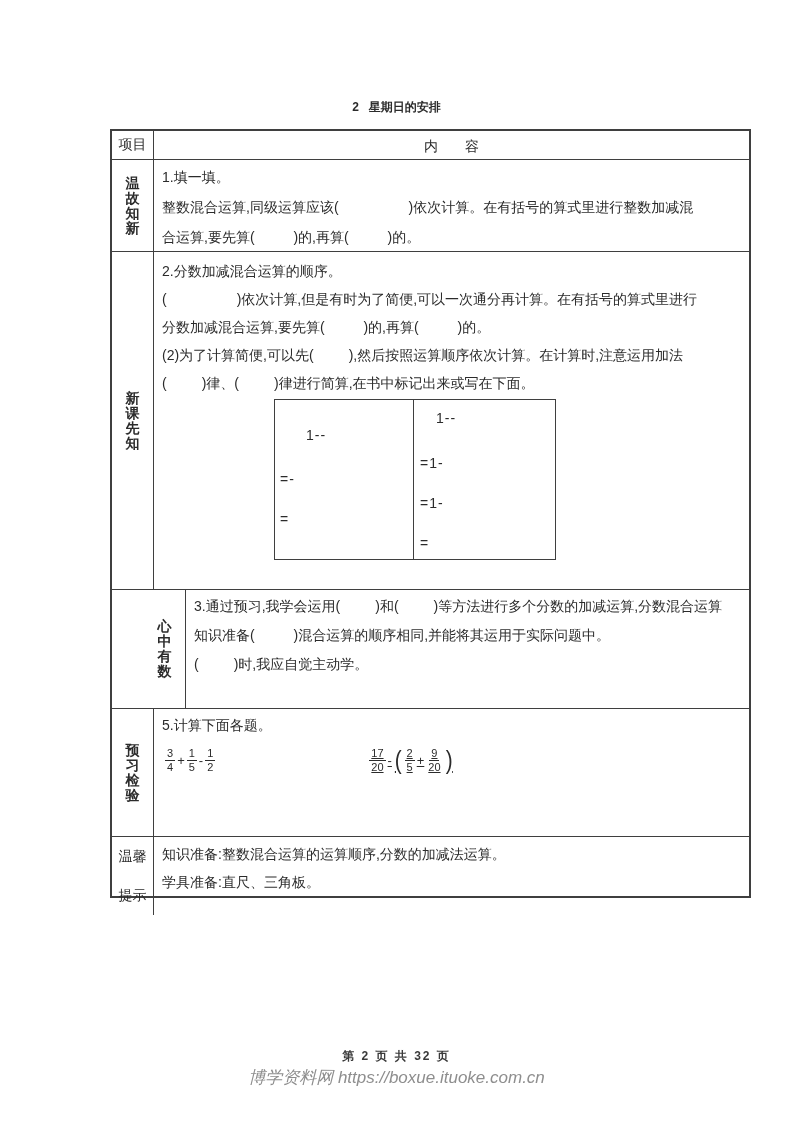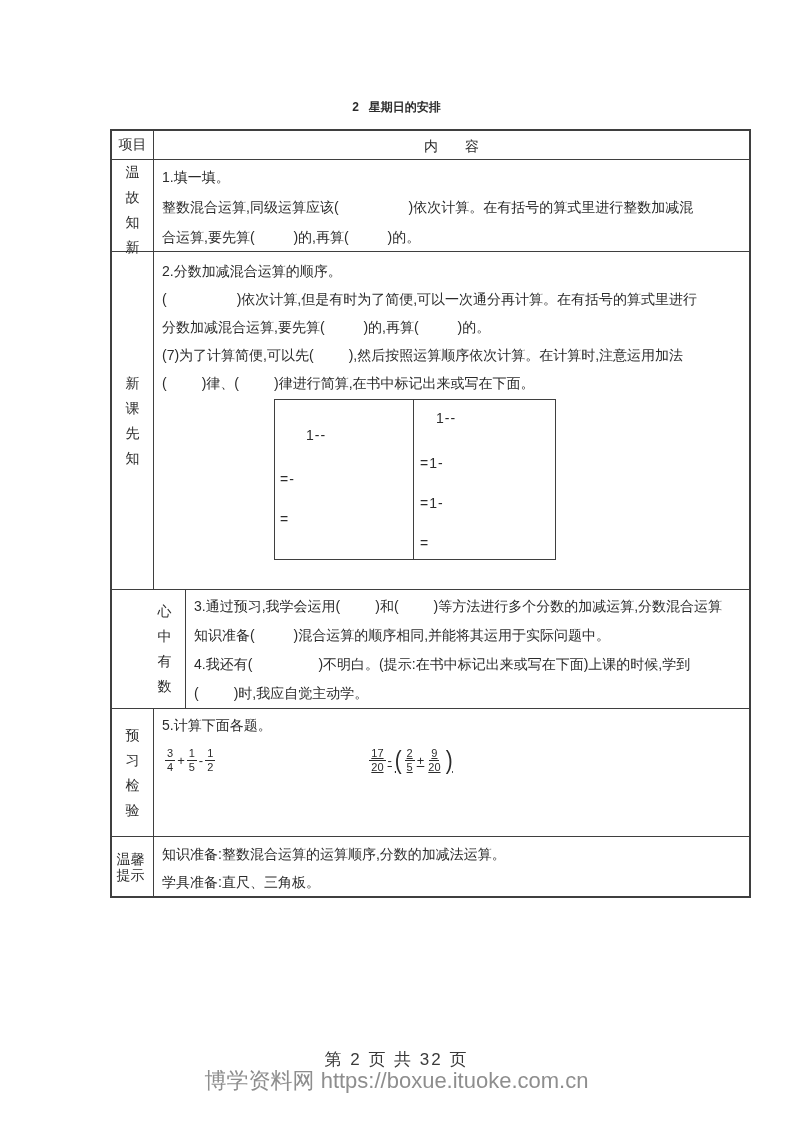--- a/index.html
+++ b/index.html
@@ -36,22 +36,22 @@
   }
   .row:first-child { border-top: none; }
   .label-cell {
     border-right: 1px solid #3f3f3f;
     display: flex;
     align-items: center;
     justify-content: center;
     font-size: 14px;
     color: #2b2b2b;
   }
-  .label-vert { width: 16px; word-break: break-all; line-height: 25px; text-align: center; }
-  .label-two  { width: 32px; word-break: break-all; line-height: 16px; }
+  .label-vert { width: 16px; word-break: break-all; line-height: 15px; text-align: center; font-weight: bold; }
+  .label-two  { width: 32px; word-break: break-all; line-height: 39px; text-align: center; }
   .header-row { height: 28px; }
   .header-row .content-cell {
     display: flex; align-items: flex-start; justify-content: center;
     padding: 0;
   }
   .header-label { display: flex; align-items: center; justify-content: center; }
   .r-review { height: 92px; }
   .r-new    { height: 338px; }
   .r-mind   { height: 119px; padding-left: 32px; }
   .r-check  { height: 128px; }
@@ -95,27 +95,28 @@
   .frac {
     display: inline-flex; flex-direction: column; align-items: center;
     font-size: 11px; line-height: 1.15; margin: 0 1px;
   }
   .frac .num { padding: 0 2px; border-bottom: 1px solid #2b2b2b; }
   .frac .den { padding: 0 2px; }
   .op { font-size: 13px; margin: 0 1px; }
   .paren { font-size: 26px; font-weight: 300; line-height: 1; margin: 0 1px; transform: scaleX(0.8); }
   .footer-pageinfo {
     position: absolute; top: 1048px; left: 0; width: 100%;
-    text-align: center; font-size: 17px; color: #3a3a3a;
-    letter-spacing: 2px; white-space: pre;
+    text-align: center; font-size: 12px; color: #3a3a3a;
+    letter-spacing: 2px; white-space: pre; font-weight: bold;
   }
   .footer-site {
     position: absolute; top: 1066px; left: 0; width: 100%;
-    text-align: center; font-size: 22px; color: #8e8e8e;
+    text-align: center; font-size: 17px; color: #8e8e8e;
     white-space: pre;
+    font-style: italic;
   }
 </style>
 </head>
 <body>
 
 <div class="page">
 
   <h1 class="title">2   星期日的安排</h1>
 
   <div class="doc-table">
@@ -141,21 +142,21 @@
     </div>
 
     <div class="row r-new">
       <div class="label-cell">
         <span class="label-vert">新课先知</span>
       </div>
       <div class="content-cell">
         <div class="line">2.分数加减混合运算的顺序。</div>
         <div class="line">(                  )依次计算,但是有时为了简便,可以一次通分再计算。在有括号的算式里进行</div>
         <div class="line">分数加减混合运算,要先算(          )的,再算(          )的。</div>
-        <div class="line">(7)为了计算简便,可以先(         ),然后按照运算顺序依次计算。在计算时,注意运用加法</div>
+        <div class="line">(2)为了计算简便,可以先(         ),然后按照运算顺序依次计算。在计算时,注意运用加法</div>
         <div class="line">(         )律、(         )律进行简算,在书中标记出来或写在下面。</div>
         <div class="formula-box">
           <div class="fb-left">
             <div class="fb-line fb-l1">1--</div>
             <div class="fb-line fb-l2">=-</div>
             <div class="fb-line fb-l3">=</div>
           </div>
           <div class="fb-right">
             <div class="fb-line fb-l1">1--</div>
             <div class="fb-line fb-l2">=1-</div>
@@ -166,21 +167,20 @@
       </div>
     </div>
 
     <div class="row r-mind">
       <div class="label-cell">
         <span class="label-vert">心中有数</span>
       </div>
       <div class="content-cell">
         <div class="line">3.通过预习,我学会运用(         )和(         )等方法进行多个分数的加减运算,分数混合运算</div>
         <div class="line">知识准备(          )混合运算的顺序相同,并能将其运用于实际问题中。</div>
-        <div class="line">4.我还有(                 )不明白。(提示:在书中标记出来或写在下面)上课的时候,学到</div>
         <div class="line">(         )时,我应自觉主动学。</div>
       </div>
     </div>
 
     <div class="row r-check">
       <div class="label-cell">
         <span class="label-vert">预习检验</span>
       </div>
       <div class="content-cell">
         <div class="intro">5.计算下面各题。</div>

